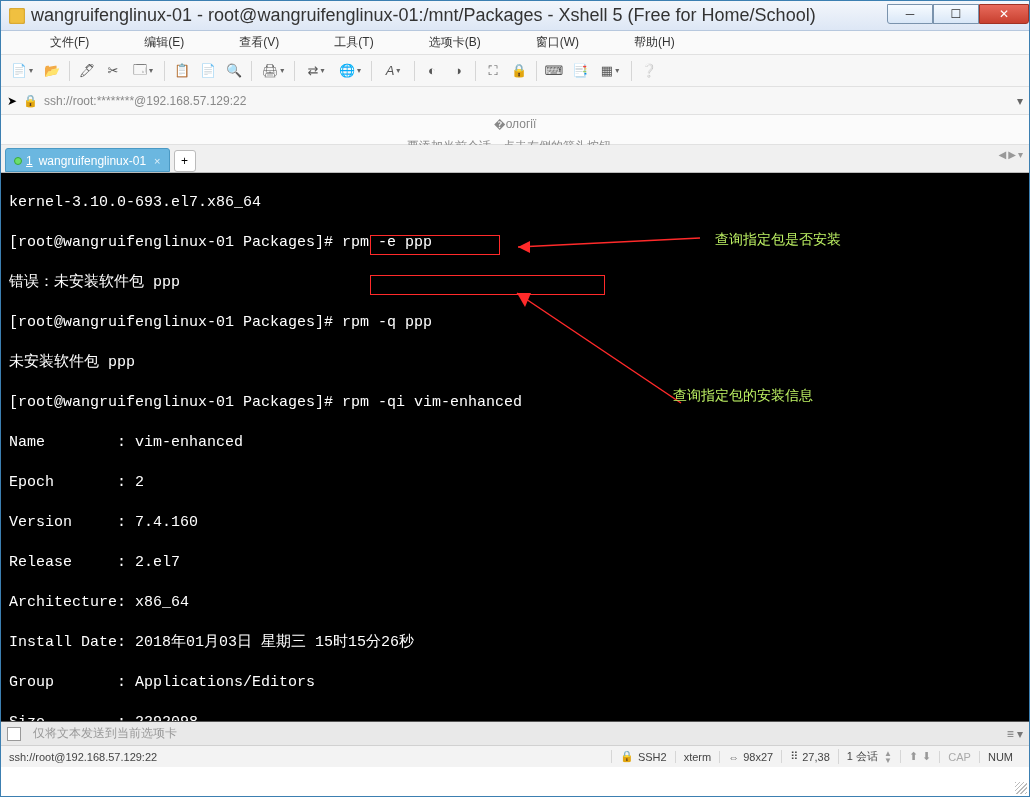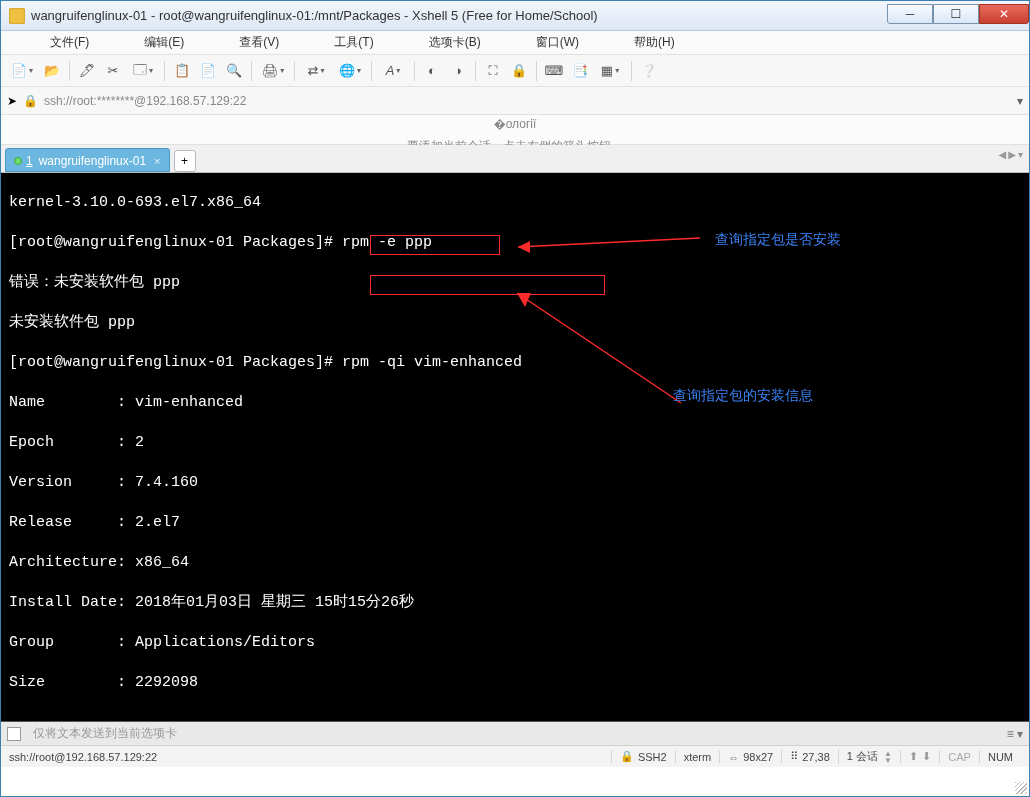--- a/index.html
+++ b/index.html
@@ -1,20 +1,20 @@
 <!DOCTYPE html>
 <html><head>
 <meta charset="utf-8">
 <style>
 * { margin:0; padding:0; box-sizing:border-box; }
 body { font-family:"Microsoft YaHei","Segoe UI",Tahoma,sans-serif; font-size:12px; background:#cce4f7; width:1030px; height:797px; overflow:hidden; position:relative; }
 .window { position:absolute; top:0; left:0; width:1030px; height:797px; background:#fff; border:1px solid #3c7fb1; box-shadow:0 0 8px rgba(0,0,0,0.4); }
 .titlebar { height:30px; background:linear-gradient(#f3f6fb,#dde7f5); display:flex; align-items:center; padding:0 0 0 8px; border-bottom:1px solid #b7c8de; }
 .titlebar .icon { width:16px; height:16px; background:#f0c040; border-radius:2px; margin-right:6px; box-shadow:inset 0 0 2px #a07010;}
-.titlebar .title { flex:1; color:#333; font-size:13px; }
+.titlebar .title { flex:1; color:#333; font-size:18px; }
 .winbtns { display:flex; }
 .winbtn { width:46px; height:20px; margin-top:-4px; border:1px solid #7a93ad; background:linear-gradient(#f7fbff,#d9e7f7); display:flex; align-items:center; justify-content:center; font-size:12px; color:#333; cursor:pointer; }
 .winbtn.min { border-radius:0 0 0 3px; }
 .winbtn.close { background:linear-gradient(#e86b5c,#c8402f); color:#fff; border-color:#a13224; border-radius:0 0 3px 0; width:50px;}
 .menubar { height:24px; padding:2px 8px; display:flex; align-items:center; gap:10px; background:#fafafa; border-bottom:1px solid #e1e1e1;}
 .menubar span { color:#333; cursor:pointer; padding:2px 4px;margin-left:37px;}
 .toolbar { height:32px; background:#f7f7f7; display:flex; align-items:center; padding:0 6px; gap:4px; border-bottom:1px solid #e1e1e1;}
 .tbtn { width:22px; height:22px; display:flex; align-items:center; justify-content:center; border:1px solid transparent; border-radius:2px; cursor:pointer; color:#555; font-size:13px;}
 .tbtn.dd::after { content:"▾"; font-size:8px; margin-left:2px; color:#666;}
 .tbtn.wide { width:30px; }
@@ -27,21 +27,21 @@
 .tabs { height:28px; background:#f0f0f0; display:flex; align-items:flex-end; padding:0 4px; border-bottom:1px solid #bbb; position:relative;}
 .tab { height:24px; background:#6bb7e0; color:#fff; padding:3px 8px 2px 8px; border-radius:3px 3px 0 0; display:flex; align-items:center; gap:4px; font-size:12px; border:1px solid #4a99c4; cursor:pointer;}
 .tab .dot { width:8px; height:8px; border-radius:50%; background:#6cde6c; border:1px solid #3aa83a;}
 .tab .x { margin-left:4px; color:#dff0fa; font-size:11px; }
 .tab .num { text-decoration:underline; margin-right:2px;}
 .addtab { width:22px; height:22px; background:#fff; border:1px solid #bbb; border-radius:3px; margin-left:4px; display:flex; align-items:center; justify-content:center; cursor:pointer; }
 .tabs .navarrows { position:absolute; right:6px; top:4px; display:flex; gap:2px; color:#999; font-size:10px;}
 .terminal { background:#000; color:#fff; font-family:"Consolas","Courier New",monospace; font-size:15px; line-height:20px; padding:0 8px; height:548px; overflow:hidden; position:relative; white-space:pre; }
 .term-line { white-space:pre; }
 .redbox { position:absolute; border:1px solid #ff2a2a; }
-.annot { position:absolute; color:#3b82f6; font-family:"Microsoft YaHei",sans-serif; font-size:14px;}
+.annot { position:absolute; color:#bef264; font-family:"Microsoft YaHei",sans-serif; font-size:14px;}
 .arrow { position:absolute; }
 .arrow line { stroke:#ff2a2a; stroke-width:1.5; }
 .arrow polygon { fill:#ff2a2a; }
 .sendbar { height:24px; background:#e9e9e9; border-top:1px solid #555; display:flex; align-items:center; padding:0 6px; gap:12px; color:#999;}
 .sendbar .chk { width:14px; height:14px; border:1px solid #999; background:#fff;}
 .statusbar { height:22px; background:#f3f3f3; border-top:1px solid #d1d1d1; display:flex; align-items:center; padding:0 8px; font-size:11px; color:#444;}
 .statusbar .left { flex:1; }
 .statusbar .seg { padding:0 8px; border-left:1px solid #d6d6d6; display:flex; align-items:center; gap:4px;}
 .statusbar .lock2 { color:#c9a227;}
 .updown { display:flex; flex-direction:column; font-size:8px; line-height:7px; color:#999; margin-left:2px;}
@@ -131,20 +131,21 @@
       <span>◀</span>
       <span>▶</span>
       <span>▾</span>
     </div>
   </div>
 
   <div class="terminal">
 <div class="term-line">kernel-3.10.0-693.el7.x86_64</div>
 <div class="term-line">[root@wangruifenglinux-01 Packages]# rpm -e ppp</div>
 <div class="term-line">错误：未安装软件包 ppp</div>
+<div class="term-line">[root@wangruifenglinux-01 Packages]# rpm -q ppp</div>
 <div class="term-line">未安装软件包 ppp</div>
 <div class="term-line">[root@wangruifenglinux-01 Packages]# rpm -qi vim-enhanced</div>
 <div class="term-line">Name        : vim-enhanced</div>
 <div class="term-line">Epoch       : 2</div>
 <div class="term-line">Version     : 7.4.160</div>
 <div class="term-line">Release     : 2.el7</div>
 <div class="term-line">Architecture: x86_64</div>
 <div class="term-line">Install Date: 2018年01月03日 星期三 15时15分26秒</div>
 <div class="term-line">Group       : Applications/Editors</div>
 <div class="term-line">Size        : 2292098</div>

